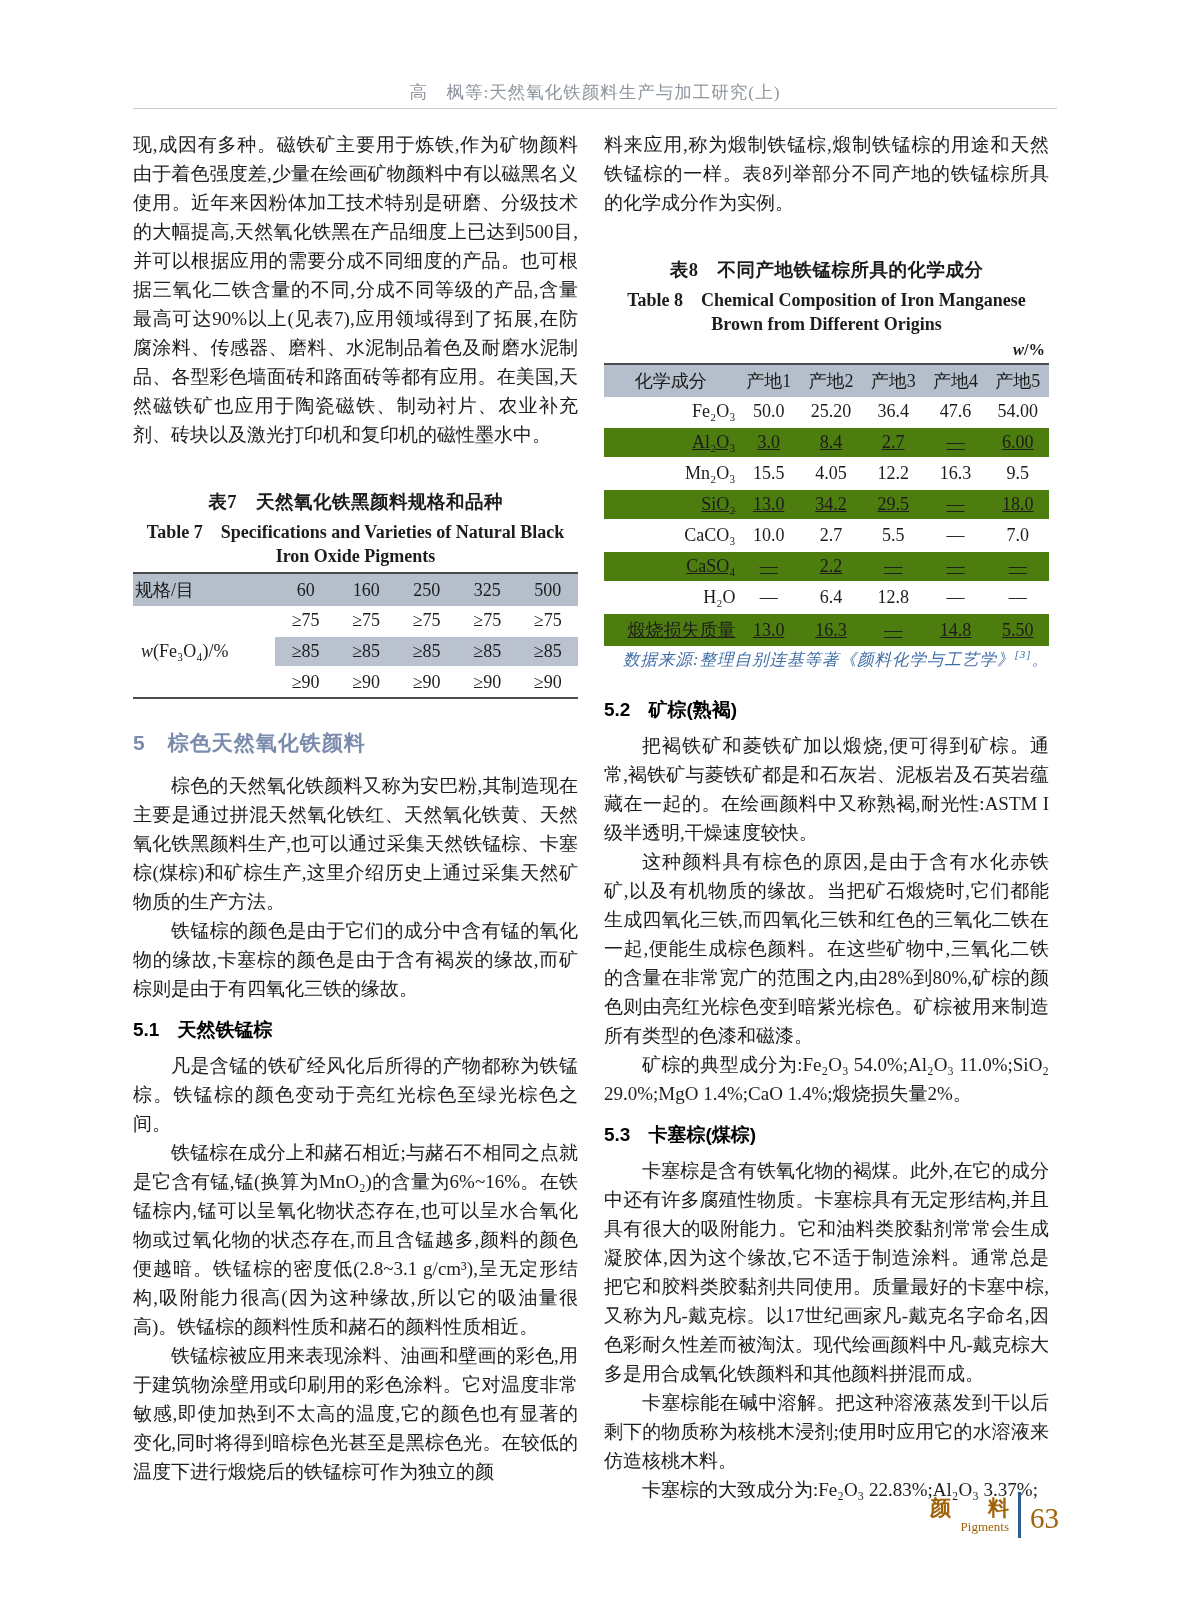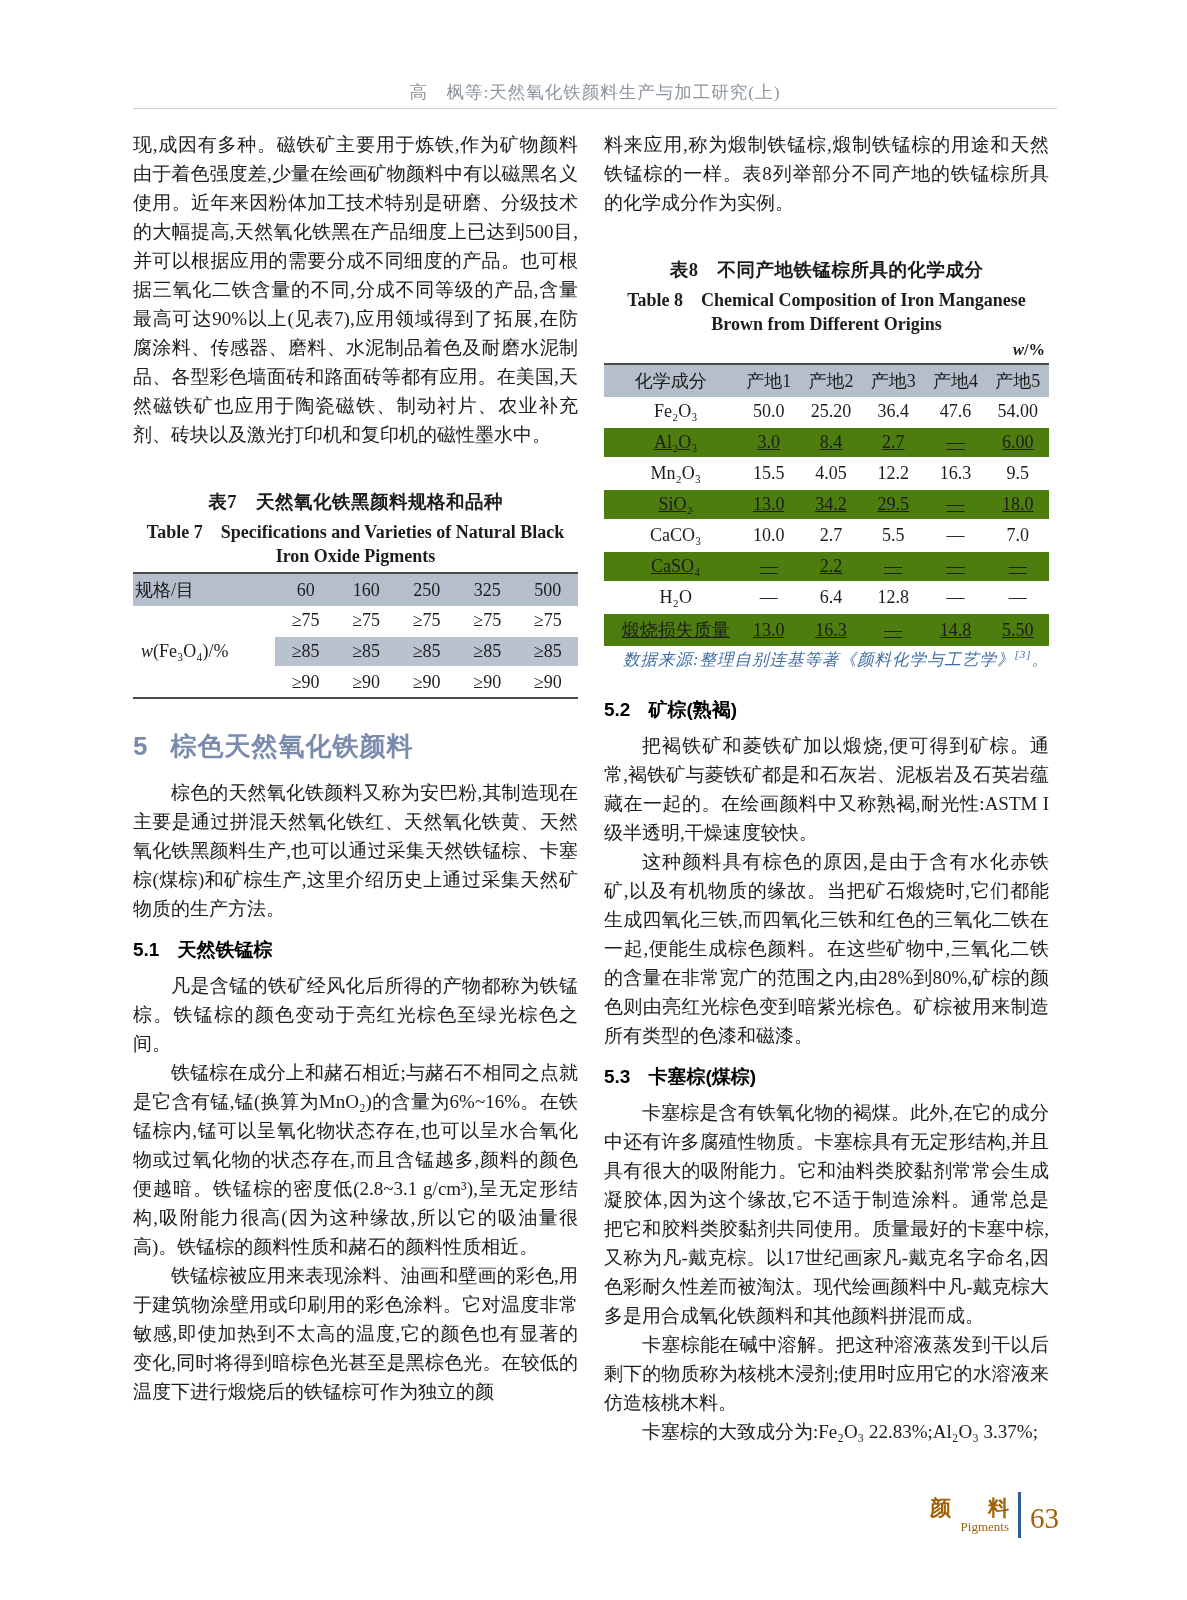--- a/index.html
+++ b/index.html
@@ -22,21 +22,21 @@
   .columns { position:absolute; top:130px; left:133px; width:924px; display:flex; gap:26px; }
   .col { width:445px; }
   p.body {
     margin:0; font-size:19px; line-height:29px; text-align:justify;
     text-indent:2em; word-break:break-all;
   }
   p.noindent { text-indent:0; }
   
   h2.sec1 {
     margin:30px 0 14px 0; font-family:"Liberation Sans","DejaVu Sans",sans-serif;
-    font-size:26px; font-weight:bold; color:#7a8bad; letter-spacing:1px;
+    font-size:21px; font-weight:bold; color:#7a8bad; letter-spacing:1px;
   }
   h2.sec1 .num { margin-right:22px; }
   h3.sec2 {
     margin:14px 0 8px 0; font-family:"Liberation Sans","DejaVu Sans",sans-serif;
     font-size:19px; font-weight:bold; color:#000000;
   }
   h3.sec2 .num { margin-right:18px; }
   
   .table-block { margin-top:40px; margin-bottom:26px; }
   .tbl-title-zh {
@@ -59,21 +59,21 @@
   table.datatable tr.shade td, table.datatable tr.shade-lt td {
     border-top:2px solid #ffffff; border-bottom:2px solid #ffffff;
   }
   
   .t7 col.c-lbl { width:32%; }
   .t7 td.lbl { text-align:left; padding-left:8px; background:#ffffff !important; border:none !important; }
   .t7 td.lbl i { font-style:italic; }
   .t7 tr.hdr th:first-child { text-align:left; padding-left:2px; }
   
   .t8 col.c-lbl { width:30%; }
-  .t8 td.formula { text-align:center; padding-left:12px; }
+  .t8 td.formula { text-align:right; padding-left:12px; }
   .tbl-note {
     text-align:right; font-size:16.5px; color:#3f6da6; font-style:italic;
     margin-top:0; letter-spacing:1px;
   }
   .tbl-note sup { font-size:11px; }
   
   .footer {
     position:absolute; right:128px; bottom:62px;
     display:flex; align-items:center; color:#a16207;
   }
@@ -138,20 +138,21 @@
             <td>≥90</td>
             <td>≥90</td>
             <td>≥90</td>
           </tr>
         </tbody>
           </table>
       </div>
 
       <h2 class="sec1"><span class="num">5</span><span>棕色天然氧化铁颜料</span></h2>
       <p class="body">棕色的天然氧化铁颜料又称为安巴粉,其制造现在主要是通过拼混天然氧化铁红、天然氧化铁黄、天然氧化铁黑颜料生产,也可以通过采集天然铁锰棕、卡塞棕(煤棕)和矿棕生产,这里介绍历史上通过采集天然矿物质的生产方法。</p>
+      <p class="body">铁锰棕的颜色是由于它们的成分中含有锰的氧化物的缘故,卡塞棕的颜色是由于含有褐炭的缘故,而矿棕则是由于有四氧化三铁的缘故。</p>
       <h3 class="sec2"><span class="num">5.1</span><span>天然铁锰棕</span></h3>
       <p class="body">凡是含锰的铁矿经风化后所得的产物都称为铁锰棕。铁锰棕的颜色变动于亮红光棕色至绿光棕色之间。</p>
       <p class="body">铁锰棕在成分上和赭石相近;与赭石不相同之点就是它含有锰,锰(换算为MnO₂)的含量为6%~16%。在铁锰棕内,锰可以呈氧化物状态存在,也可以呈水合氧化物或过氧化物的状态存在,而且含锰越多,颜料的颜色便越暗。铁锰棕的密度低(2.8~3.1 g/cm³),呈无定形结构,吸附能力很高(因为这种缘故,所以它的吸油量很高)。铁锰棕的颜料性质和赭石的颜料性质相近。</p>
       <p class="body">铁锰棕被应用来表现涂料、油画和壁画的彩色,用于建筑物涂壁用或印刷用的彩色涂料。它对温度非常敏感,即使加热到不太高的温度,它的颜色也有显著的变化,同时将得到暗棕色光甚至是黑棕色光。在较低的温度下进行煅烧后的铁锰棕可作为独立的颜</p>
     </div>
 
     <div class="col">
       <p class="body noindent">料来应用,称为煅制铁锰棕,煅制铁锰棕的用途和天然铁锰棕的一样。表8列举部分不同产地的铁锰棕所具的化学成分作为实例。</p>
 
       <div class="table-block">
@@ -241,20 +242,21 @@
             <td>5.50</td>
           </tr>
         </tbody>
           </table>
         <div class="tbl-note"><span>数据来源:整理自别连基等著《颜料化学与工艺学》</span><sup>[3]</sup><span>。</span></div>
       </div>
 
       <h3 class="sec2"><span class="num">5.2</span><span>矿棕(熟褐)</span></h3>
       <p class="body">把褐铁矿和菱铁矿加以煅烧,便可得到矿棕。通常,褐铁矿与菱铁矿都是和石灰岩、泥板岩及石英岩蕴藏在一起的。在绘画颜料中又称熟褐,耐光性:ASTM I 级半透明,干燥速度较快。</p>
       <p class="body">这种颜料具有棕色的原因,是由于含有水化赤铁矿,以及有机物质的缘故。当把矿石煅烧时,它们都能生成四氧化三铁,而四氧化三铁和红色的三氧化二铁在一起,便能生成棕色颜料。在这些矿物中,三氧化二铁的含量在非常宽广的范围之内,由28%到80%,矿棕的颜色则由亮红光棕色变到暗紫光棕色。矿棕被用来制造所有类型的色漆和磁漆。</p>
+      <p class="body">矿棕的典型成分为:Fe₂O₃ 54.0%;Al₂O₃ 11.0%;SiO₂ 29.0%;MgO 1.4%;CaO 1.4%;煅烧损失量2%。</p>
       <h3 class="sec2"><span class="num">5.3</span><span>卡塞棕(煤棕)</span></h3>
       <p class="body">卡塞棕是含有铁氧化物的褐煤。此外,在它的成分中还有许多腐殖性物质。卡塞棕具有无定形结构,并且具有很大的吸附能力。它和油料类胶黏剂常常会生成凝胶体,因为这个缘故,它不适于制造涂料。通常总是把它和胶料类胶黏剂共同使用。质量最好的卡塞中棕,又称为凡-戴克棕。以17世纪画家凡-戴克名字命名,因色彩耐久性差而被淘汰。现代绘画颜料中凡-戴克棕大多是用合成氧化铁颜料和其他颜料拼混而成。</p>
       <p class="body">卡塞棕能在碱中溶解。把这种溶液蒸发到干以后剩下的物质称为核桃木浸剂;使用时应用它的水溶液来仿造核桃木料。</p>
       <p class="body">卡塞棕的大致成分为:Fe₂O₃ 22.83%;Al₂O₃ 3.37%;</p>
     </div>
   </div>
 
   <div class="footer">
     <div class="journal">
       <div class="zh">颜　料</div>

